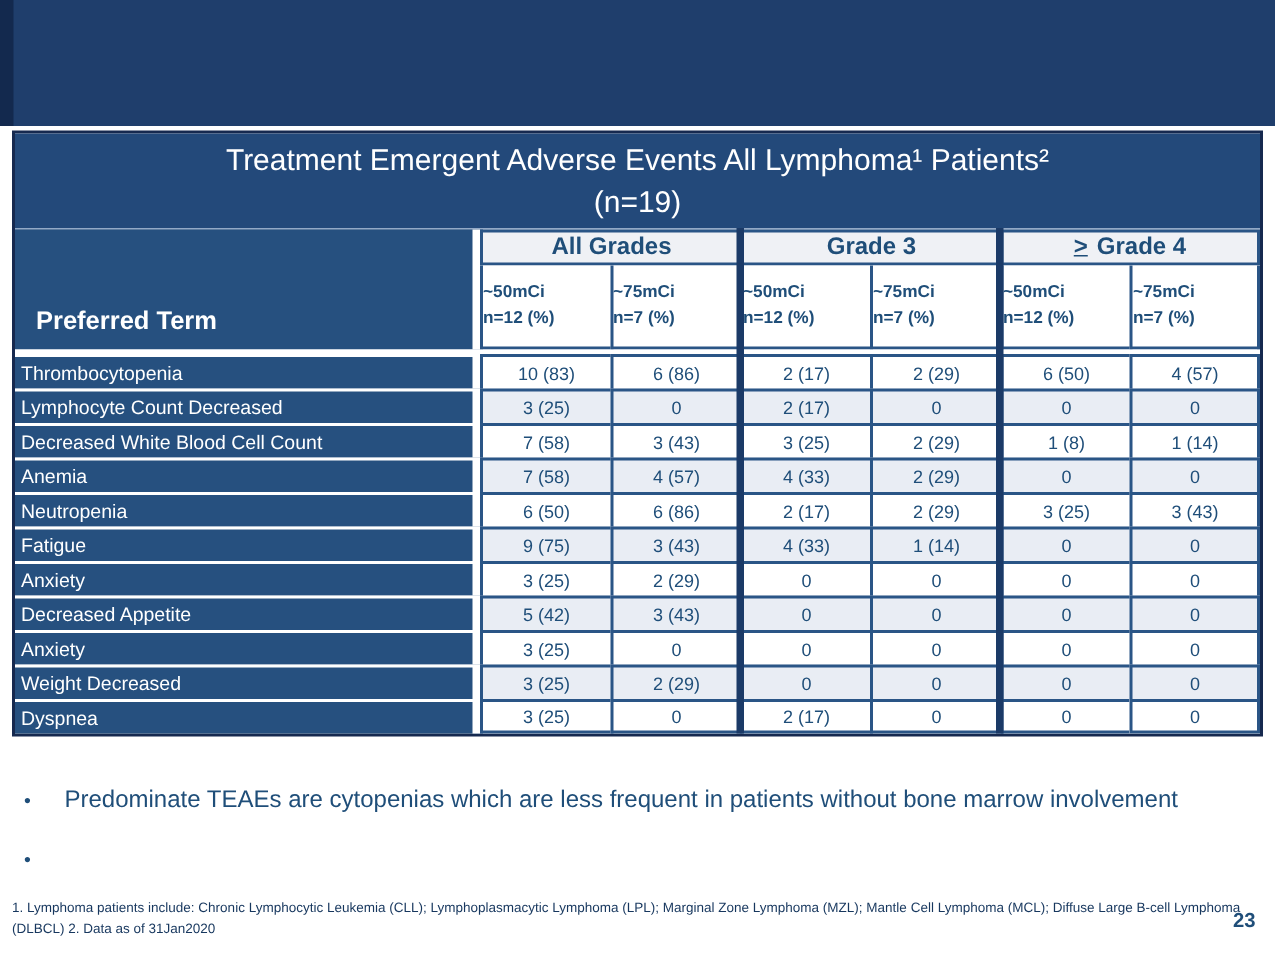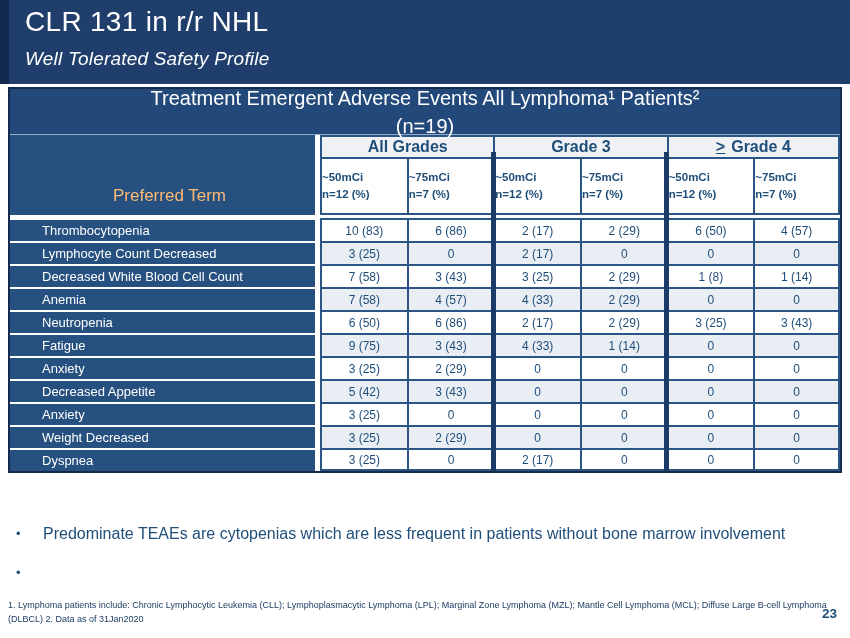--- a/index.html
+++ b/index.html
@@ -31,29 +31,29 @@
   }
   .slide-subtitle{
     position:absolute;left:25px;top:48px;margin:0;
     font-size:19px;font-weight:normal;font-style:italic;letter-spacing:.2px;
   }
   .table-wrap{
     position:absolute;left:8px;right:8px;top:87px;
     border:2px solid #16294F;background:#fff;
   }
   .tbl-title{
-    height:46px;background:var(--table-title-bg);color:#fff;
+    height:64px;background:var(--table-title-bg);color:#fff;
     display:flex;flex-direction:column;justify-content:center;align-items:center;
     font-size:20px;line-height:1.4;border-bottom:1px solid #93A9C6;
   }
   table{width:100%;border-collapse:separate;border-spacing:0;table-layout:fixed;}
   th,td{padding:0;}
   th.corner{
-    background:var(--row-label-bg);color:#fdba74;text-align:center;vertical-align:bottom;
-    font-weight:normal;font-size:17px;padding:0 0 9px 14px;border-right:5px solid #fff;
+    background:var(--row-label-bg);color:#ffffff;text-align:left;vertical-align:bottom;
+    font-weight:bold;font-size:17px;padding:0 0 9px 14px;border-right:5px solid #fff;
   }
   th.group{
     height:24px;background:var(--group-header-bg);color:var(--text-blue);
     font-weight:bold;font-size:16px;text-align:center;vertical-align:middle;
     border-top:2px solid var(--cell-border);
     border-left:2px solid var(--cell-border);
     border-bottom:2px solid var(--cell-border);
     margin-left:24px;
   }
   th.group.lastcol{border-right:2px solid var(--cell-border);}
@@ -62,21 +62,21 @@
     height:56px;background:#fff;color:var(--text-blue);
     font-weight:bold;font-size:11.5px;line-height:1.45;white-space:pre-line;
     text-align:left;vertical-align:middle;
     border-left:2px solid var(--cell-border);
     border-bottom:2px solid var(--cell-border);
   }
   th.sub.lastcol{border-right:2px solid var(--cell-border);}
   tr.gaprow td{height:3px;background:#fff;}
   td.term{
     background:var(--row-label-bg);color:#fff;font-size:13px;text-align:left;
-    padding-left:32px;border-top:2px solid #fff;border-right:5px solid #fff;
+    padding-left:4px;border-top:2px solid #fff;border-right:5px solid #fff;
     vertical-align:middle;
   }
   td.val{
     height:23px;background:#fff;color:var(--text-blue);font-size:12px;
     text-align:center;vertical-align:middle;
     border-left:2px solid var(--cell-border);
     border-top:2px solid var(--cell-border);
   }
   td.val.lastcol{border-right:2px solid var(--cell-border);}
   tr.alt td.val{background:var(--alt-row-bg);}
@@ -101,22 +101,20 @@
     font-size:13.5px;font-weight:bold;color:var(--text-blue);
   }
 </style>
 </head>
 <body>
 
 <div class="slide">
 
   <div class="banner">
     <div class="stripe"></div>
-    <h1 class="slide-title">CLR 131 in r/r NHL</h1>
-    <h2 class="slide-subtitle">Well Tolerated Safety Profile</h2>
   </div>
 
   <div class="table-wrap">
     <div class="tbl-title">
       <div>Treatment Emergent Adverse Events All Lymphoma¹ Patients²</div>
       <div>(n=19)</div>
     </div>
 
     <table>
       <colgroup>

